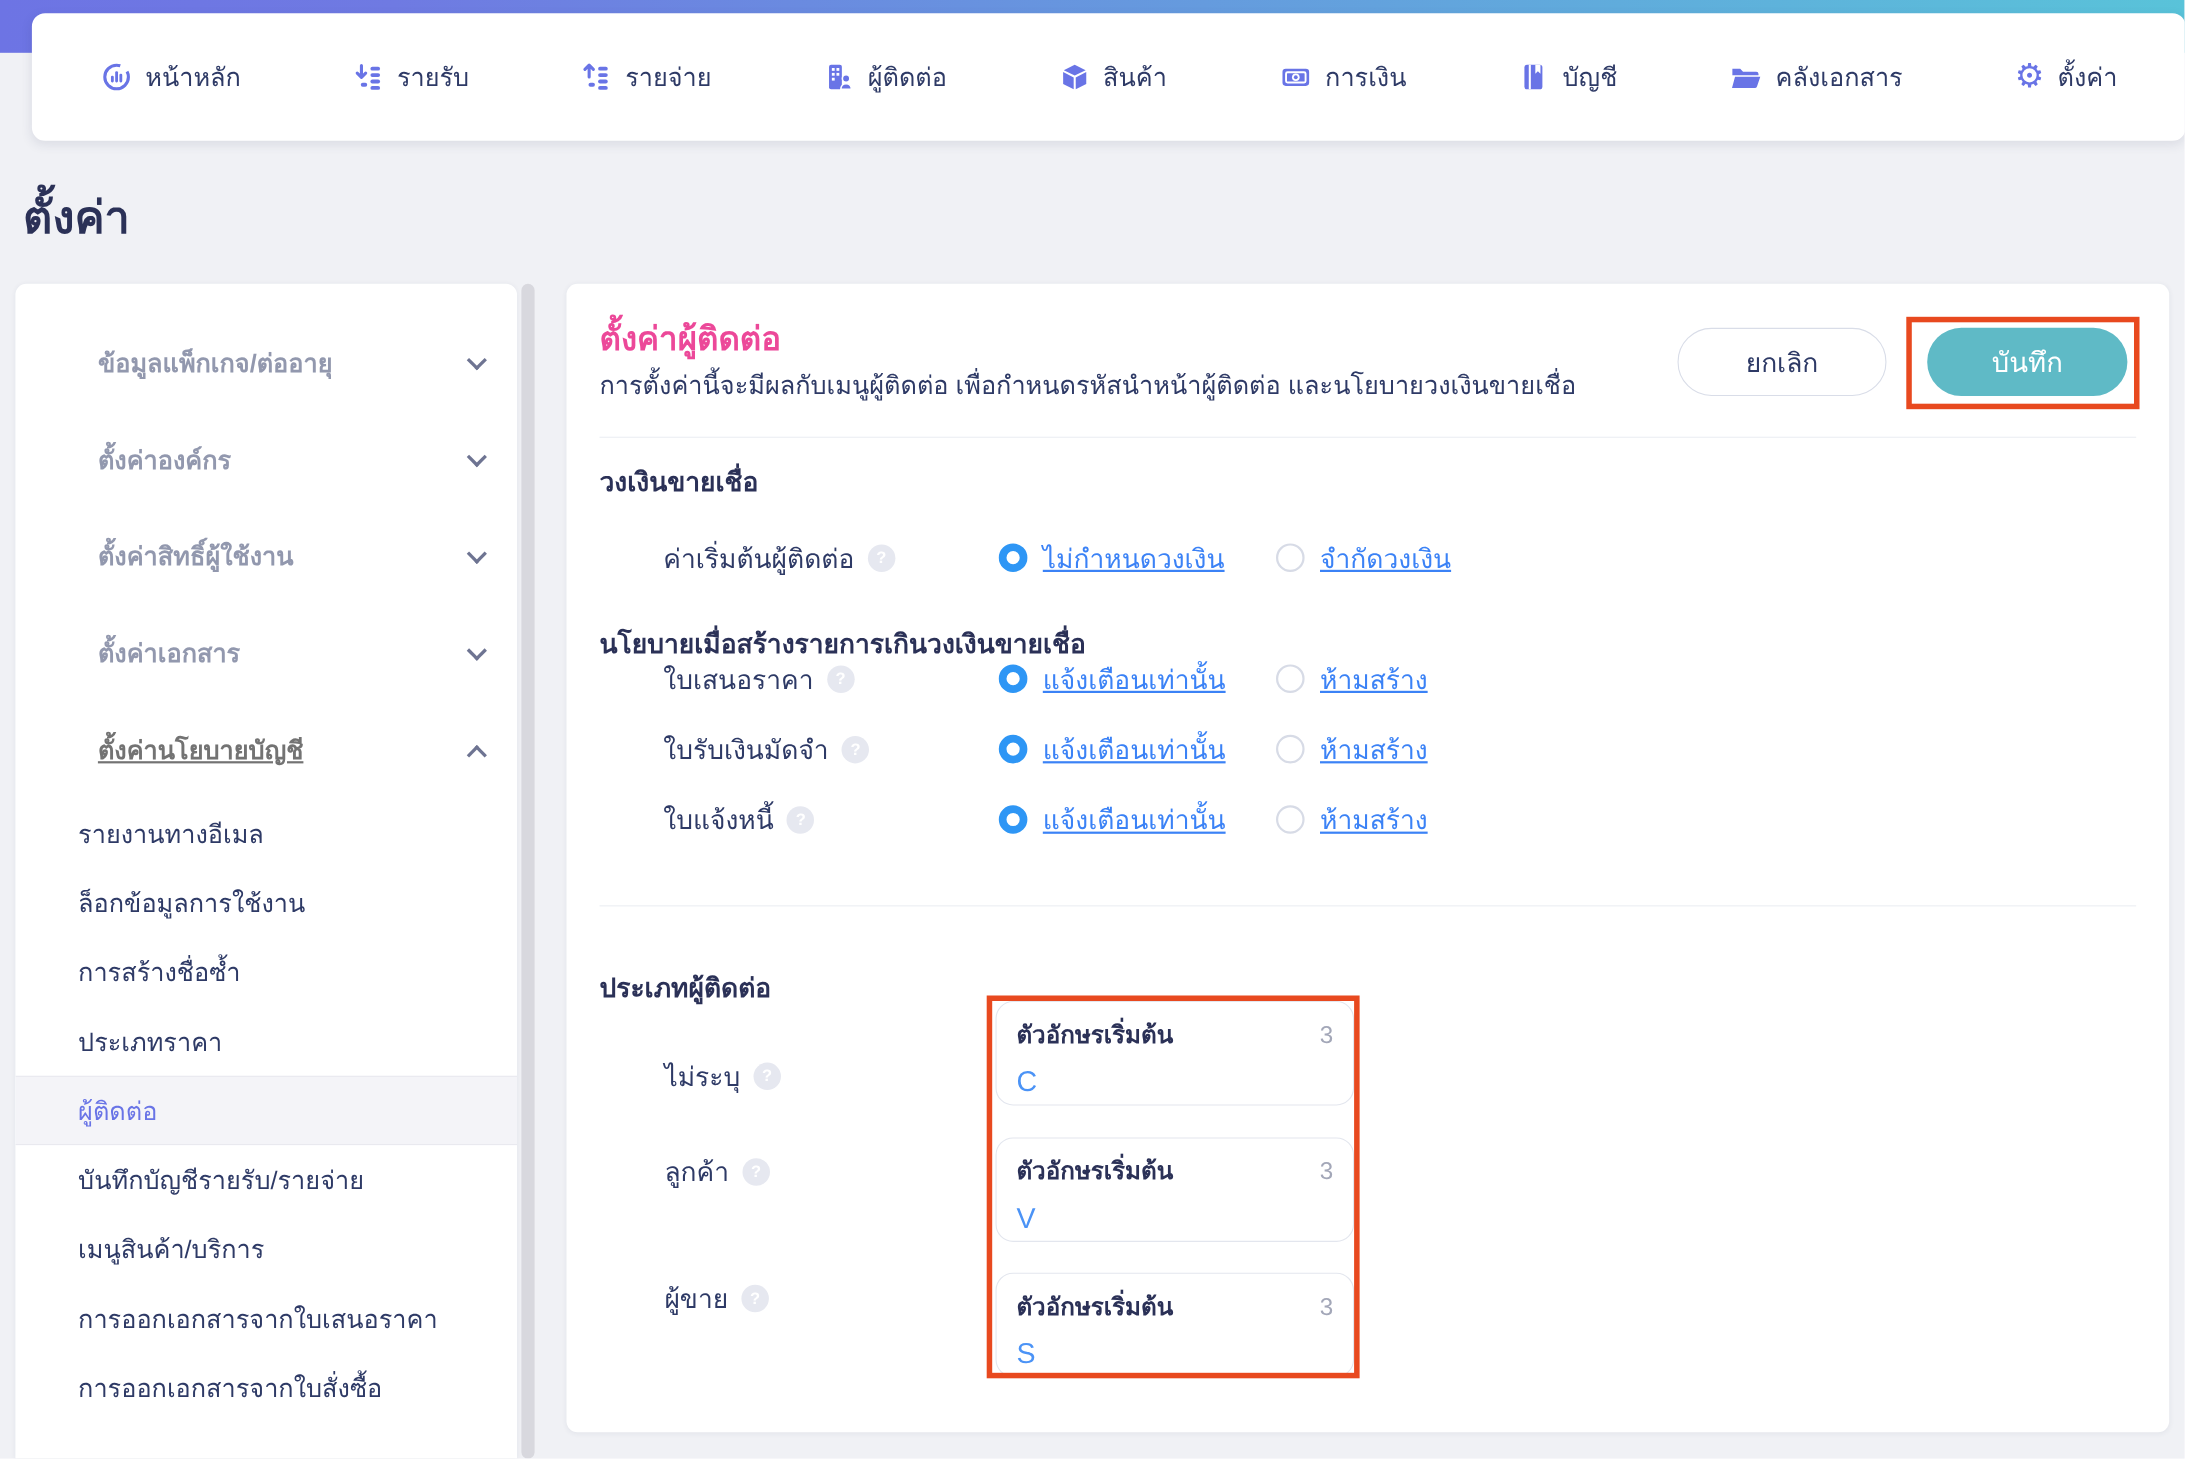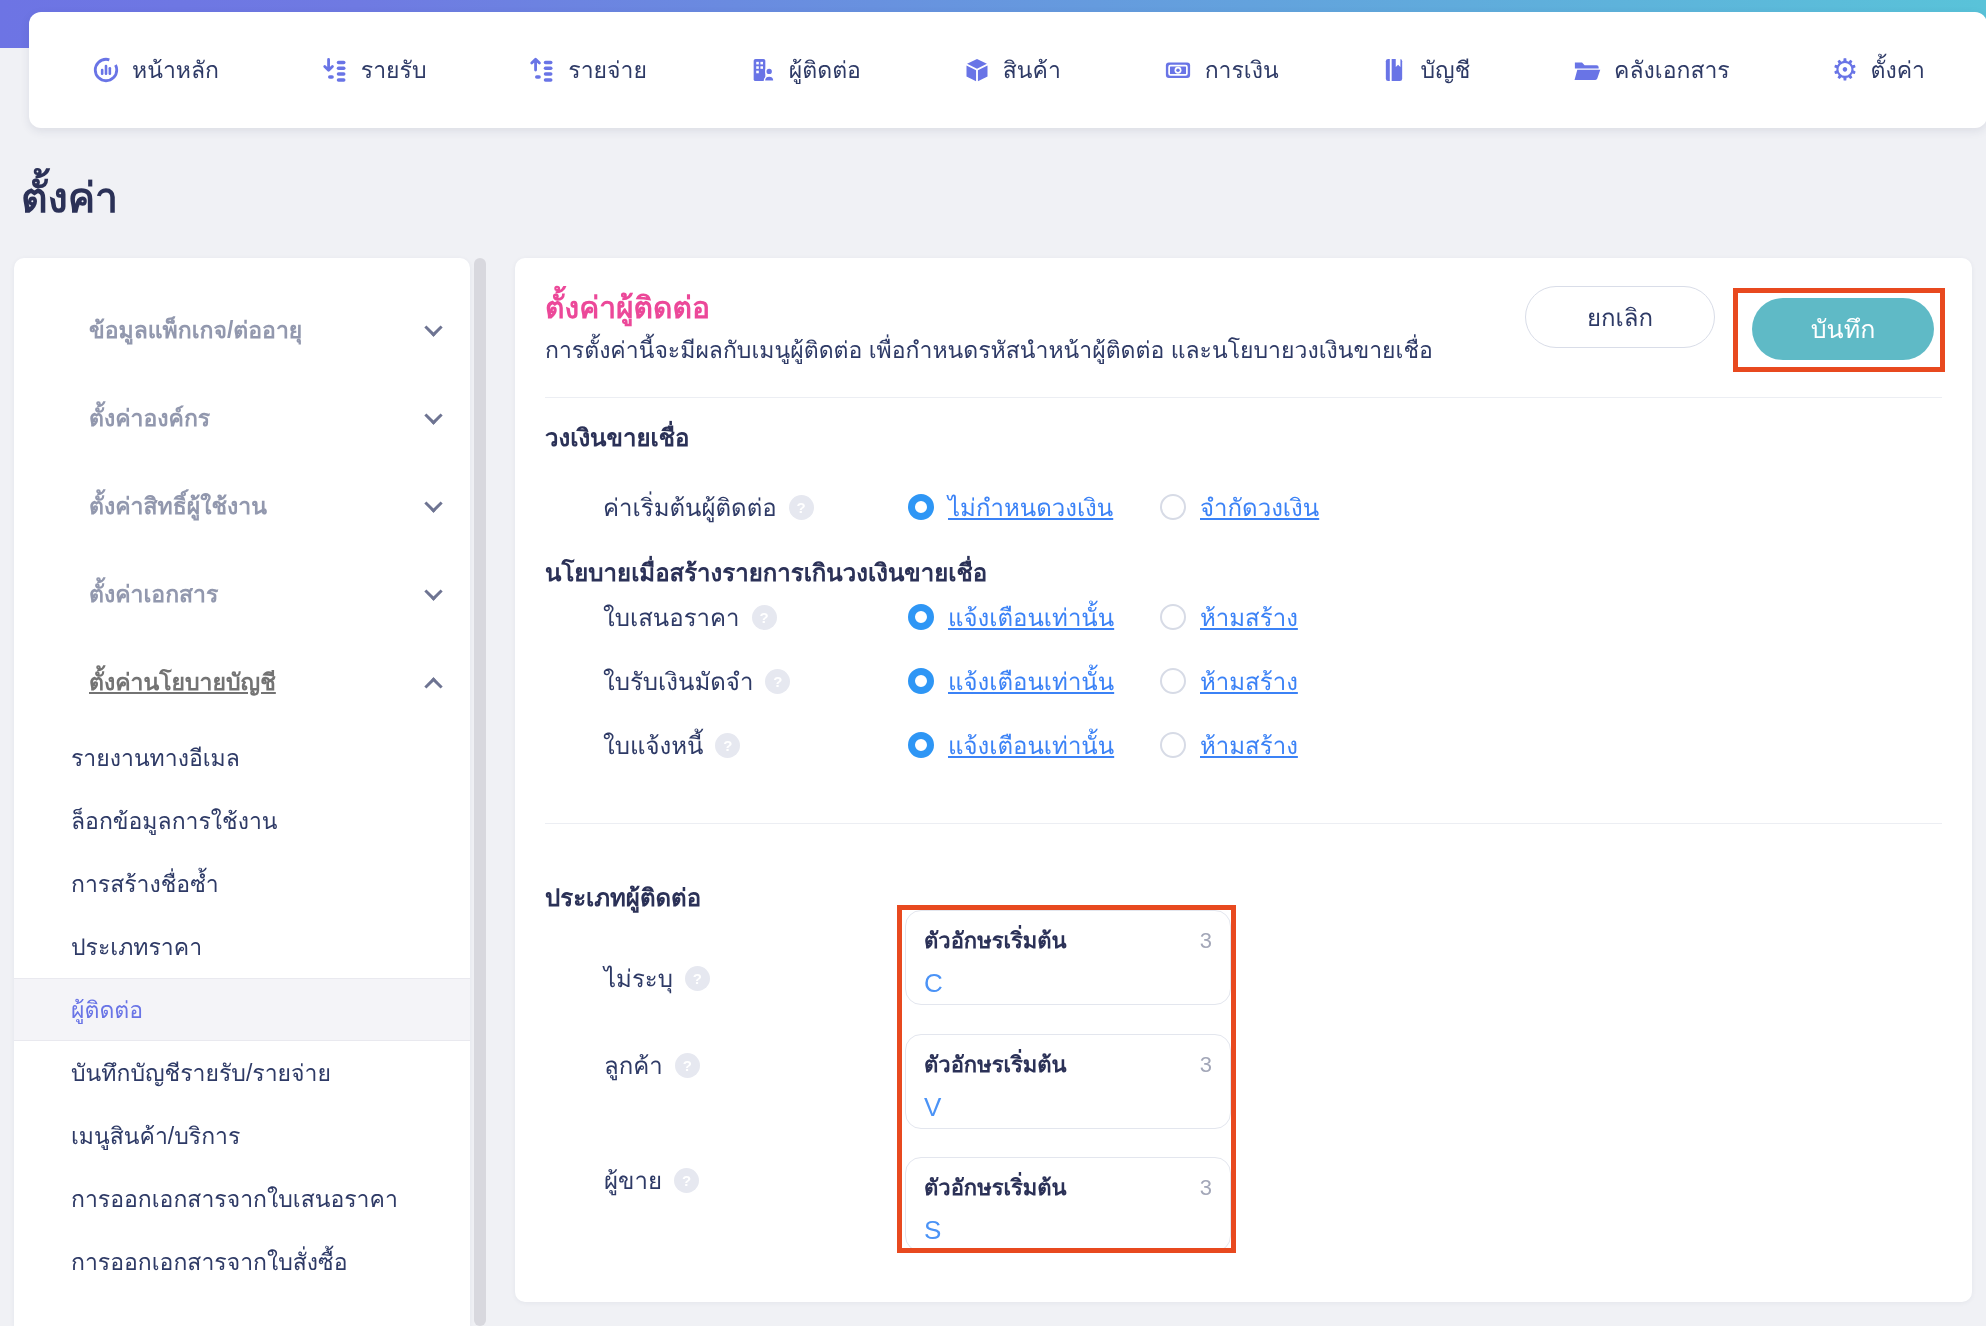--- a/index.html
+++ b/index.html
@@ -39,33 +39,33 @@
   .side-item.selected { color:#6974e6; background:#f4f4f8;
     border-top:1px solid #e9e9ef; border-bottom:1px solid #e9e9ef; }
   
   .side-scrollbar { position:absolute; left:474px; top:258px; width:12px; height:1068px;
     background:#d8d8de; border-radius:6px; cursor:grab; }
   
   .main-panel { position:absolute; left:515px; top:258px; width:1457px; height:1044px;
     background:#fff; border-radius:10px; box-shadow:0 1px 5px rgba(40,45,90,.06); }
   .content-title { position:absolute; left:30px; top:26px; font-size:30px; font-weight:bold; color:#ec4899; }
   .content-subtitle { position:absolute; left:30px; top:74px; font-size:23px; color:#2e3a66; }
-  .btn-cancel { position:absolute; left:1010px; top:28px; width:190px; height:62px;
+  .btn-cancel { position:absolute; left:1010px; top:40px; width:190px; height:62px;
     background:#fff; border:1.5px solid #d9dde8; border-radius:31px;
     font-size:24px; color:#2e3a66; font-family:Liberation Mono, monospace; cursor:pointer; }
   .btn-save { position:absolute; left:1237px; top:40px; width:182px; height:62px;
     background:#5fbac6; border:none; border-radius:31px;
     font-size:25px; color:#fff; font-family:inherit; cursor:pointer; }
   .annot { position:absolute; border:5px solid #e8491f; pointer-events:none; }
   .annot.save-box { left:1218px; top:30px; width:212px; height:84px; }
   .annot.cards-box { left:382px; top:647px; width:339px; height:348px; }
   .divider { position:absolute; left:30px; right:30px; height:0; border-top:1px solid #eceef3; }
   .div-1 { top:139px; } .div-2 { top:565px; }
   .section-title { position:absolute; left:30px; font-size:24px; font-weight:bold; color:#2b3157; }
-  .sec-credit { top:160px; } .sec-policy { top:295px; } .sec-contact { top:620px; }
+  .sec-credit { top:160px; } .sec-policy { top:308px; } .sec-contact { top:620px; }
   
   .frow { position:absolute; left:0; height:40px; display:flex; align-items:center; padding-left:88px; }
   .row-credit { top:229px; } .row-p0 { top:339px; } .row-p1 { top:403px; } .row-p2 { top:467px; }
   .label-wrap { width:305px; display:flex; align-items:center; gap:12px; }
   .row-label { font-size:24px; color:#2e3a66; }
   .help { width:25px; height:25px; border-radius:50%; background:#e6e8f0; color:#fff;
     font-size:15px; font-weight:bold; display:flex; align-items:center; justify-content:center;
     flex:0 0 auto; cursor:pointer; }
   .opt { display:flex; align-items:center; gap:14px; cursor:pointer; }
   .opt.first { width:252px; }

